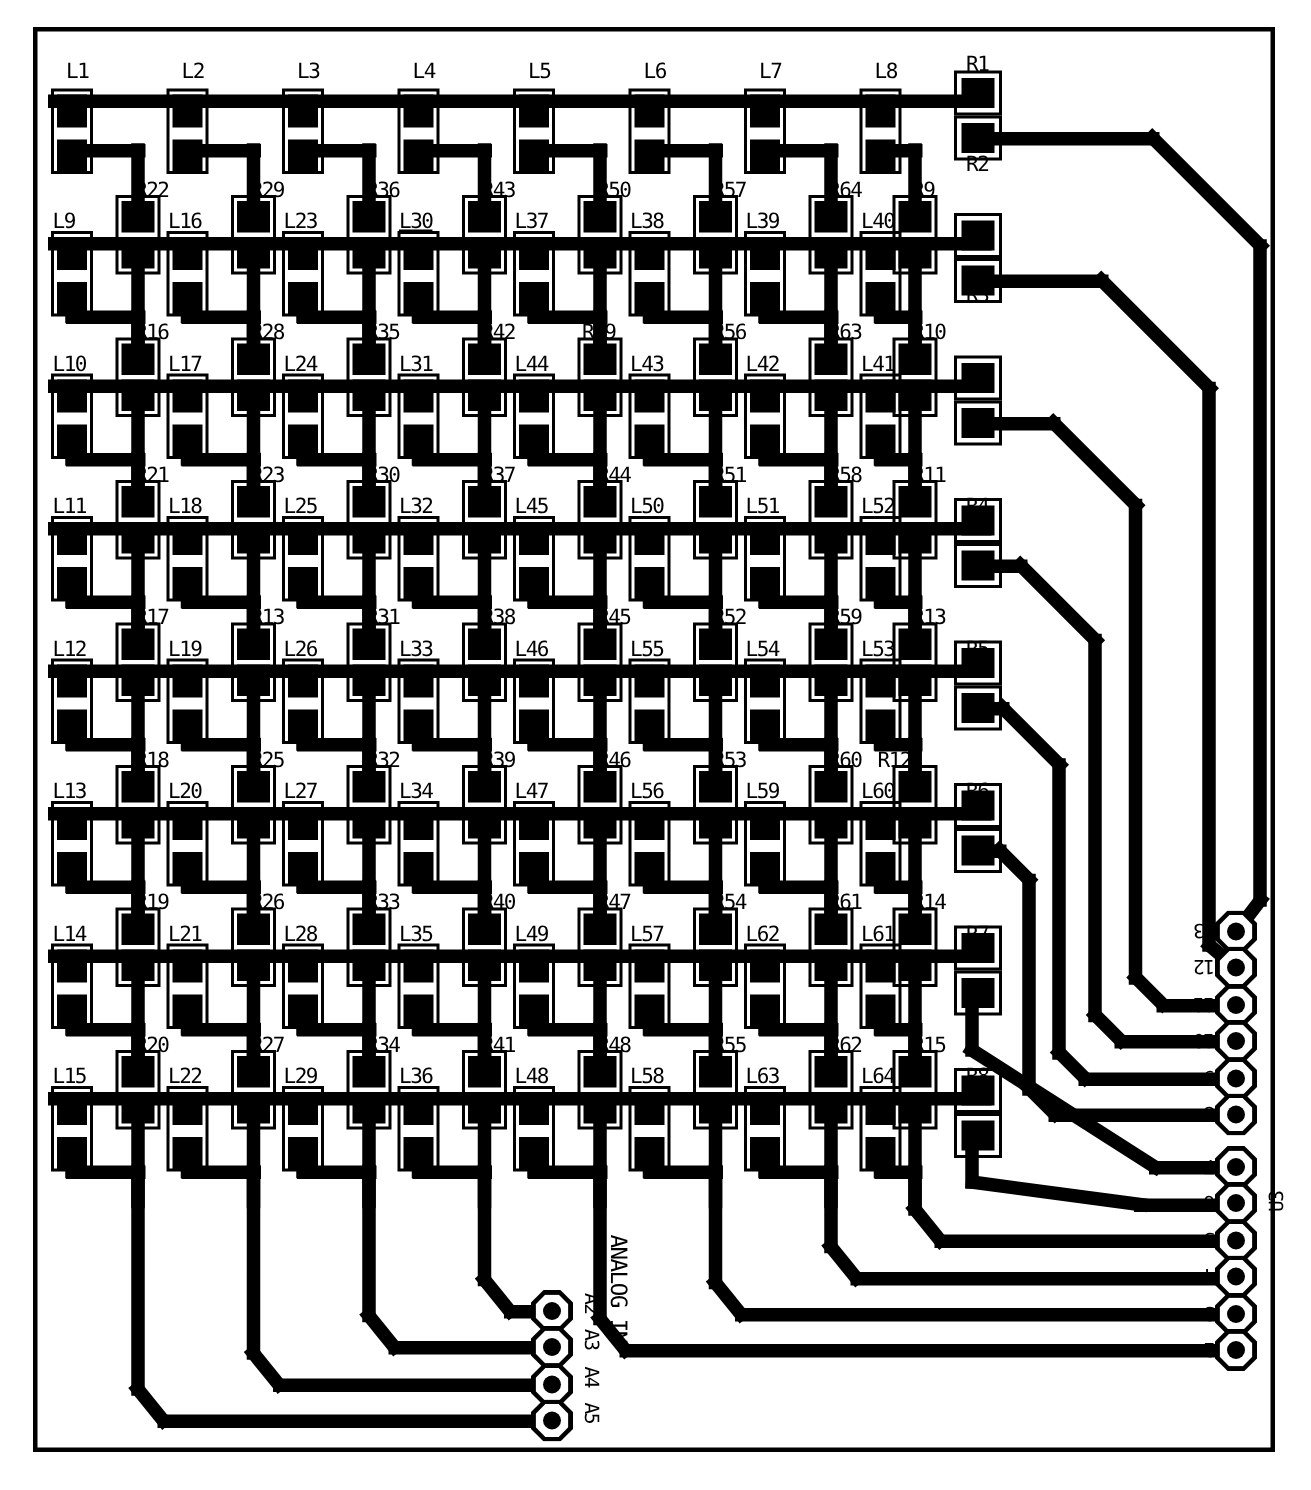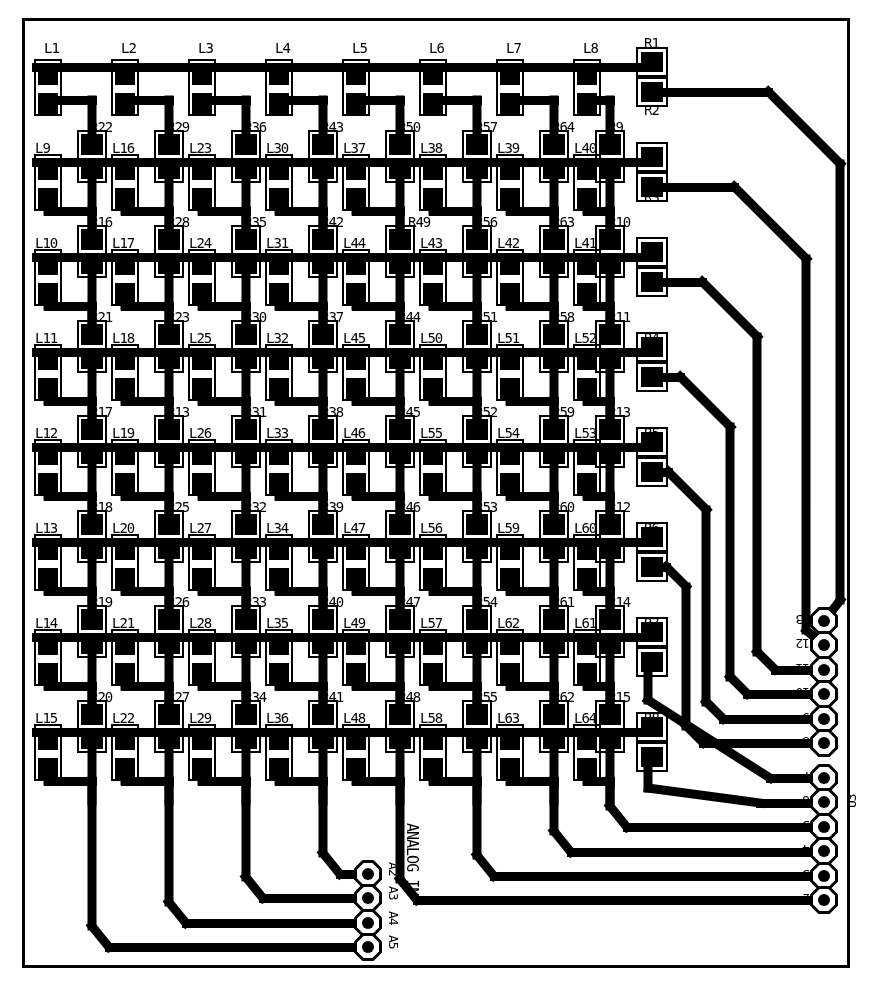--- a/index.html
+++ b/index.html
@@ -623,21 +623,21 @@
     <div class="pad" style="left: 235px; top: 229px; width: 22px; height: 21px;"></div>
     <div class="pad" style="left: 235px; top: 253px; width: 22px; height: 21px;"></div>
     <div class="lbl" style="left: 244px; top: 215px;">R35</div>
     <div class="outline" style="left: 308px; top: 225px; width: 30px; height: 53px;"></div>
     <div class="pad" style="left: 312px; top: 229px; width: 22px; height: 21px;"></div>
     <div class="pad" style="left: 312px; top: 253px; width: 22px; height: 21px;"></div>
     <div class="lbl" style="left: 321px; top: 215px;">R42</div>
     <div class="outline" style="left: 385px; top: 225px; width: 30px; height: 53px;"></div>
     <div class="pad" style="left: 389px; top: 229px; width: 22px; height: 21px;"></div>
     <div class="pad" style="left: 389px; top: 253px; width: 22px; height: 21px;"></div>
-    <div class="lbl" style="left: 408px; top: 215px;">R49</div>
+    <div class="lbl" style="left: 388px; top: 215px;">R49</div>
     <div class="outline" style="left: 462px; top: 225px; width: 30px; height: 53px;"></div>
     <div class="pad" style="left: 466px; top: 229px; width: 22px; height: 21px;"></div>
     <div class="pad" style="left: 466px; top: 253px; width: 22px; height: 21px;"></div>
     <div class="lbl" style="left: 475px; top: 215px;">R56</div>
     <div class="outline" style="left: 539px; top: 225px; width: 30px; height: 53px;"></div>
     <div class="pad" style="left: 543px; top: 229px; width: 22px; height: 21px;"></div>
     <div class="pad" style="left: 543px; top: 253px; width: 22px; height: 21px;"></div>
     <div class="lbl" style="left: 552px; top: 215px;">R63</div>
     <div class="outline" style="left: 595px; top: 225px; width: 30px; height: 53px;"></div>
     <div class="pad" style="left: 599px; top: 229px; width: 22px; height: 21px;"></div>
@@ -731,21 +731,21 @@
     <div class="pad" style="left: 466px; top: 514px; width: 22px; height: 21px;"></div>
     <div class="pad" style="left: 466px; top: 538px; width: 22px; height: 21px;"></div>
     <div class="lbl" style="left: 475px; top: 500px;">R53</div>
     <div class="outline" style="left: 539px; top: 510px; width: 30px; height: 53px;"></div>
     <div class="pad" style="left: 543px; top: 514px; width: 22px; height: 21px;"></div>
     <div class="pad" style="left: 543px; top: 538px; width: 22px; height: 21px;"></div>
     <div class="lbl" style="left: 552px; top: 500px;">R60</div>
     <div class="outline" style="left: 595px; top: 510px; width: 30px; height: 53px;"></div>
     <div class="pad" style="left: 599px; top: 514px; width: 22px; height: 21px;"></div>
     <div class="pad" style="left: 599px; top: 538px; width: 22px; height: 21px;"></div>
-    <div class="lbl" style="left: 608px; top: 500px;">R12</div>
+    <div class="lbl" style="left: 585px; top: 500px;">R12</div>
     <div class="outline" style="left: 77px; top: 605px; width: 30px; height: 53px;"></div>
     <div class="pad" style="left: 81px; top: 609px; width: 22px; height: 21px;"></div>
     <div class="pad" style="left: 81px; top: 633px; width: 22px; height: 21px;"></div>
     <div class="lbl" style="left: 90px; top: 595px;">R19</div>
     <div class="outline" style="left: 154px; top: 605px; width: 30px; height: 53px;"></div>
     <div class="pad" style="left: 158px; top: 609px; width: 22px; height: 21px;"></div>
     <div class="pad" style="left: 158px; top: 633px; width: 22px; height: 21px;"></div>
     <div class="lbl" style="left: 167px; top: 595px;">R26</div>
     <div class="outline" style="left: 231px; top: 605px; width: 30px; height: 53px;"></div>
     <div class="pad" style="left: 235px; top: 609px; width: 22px; height: 21px;"></div>

